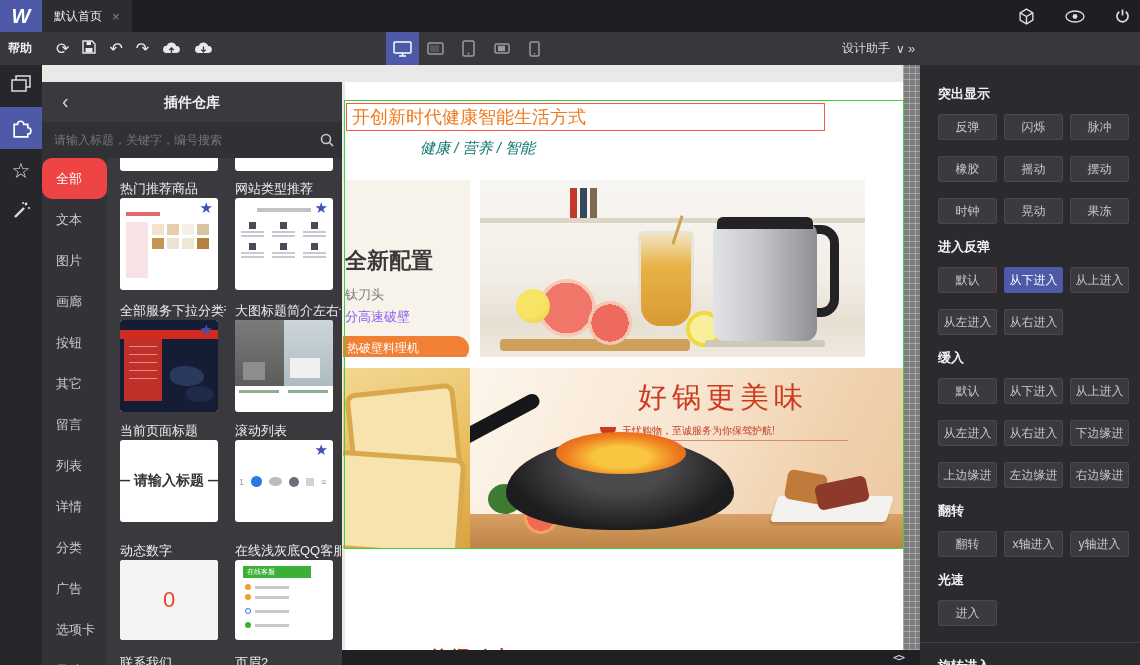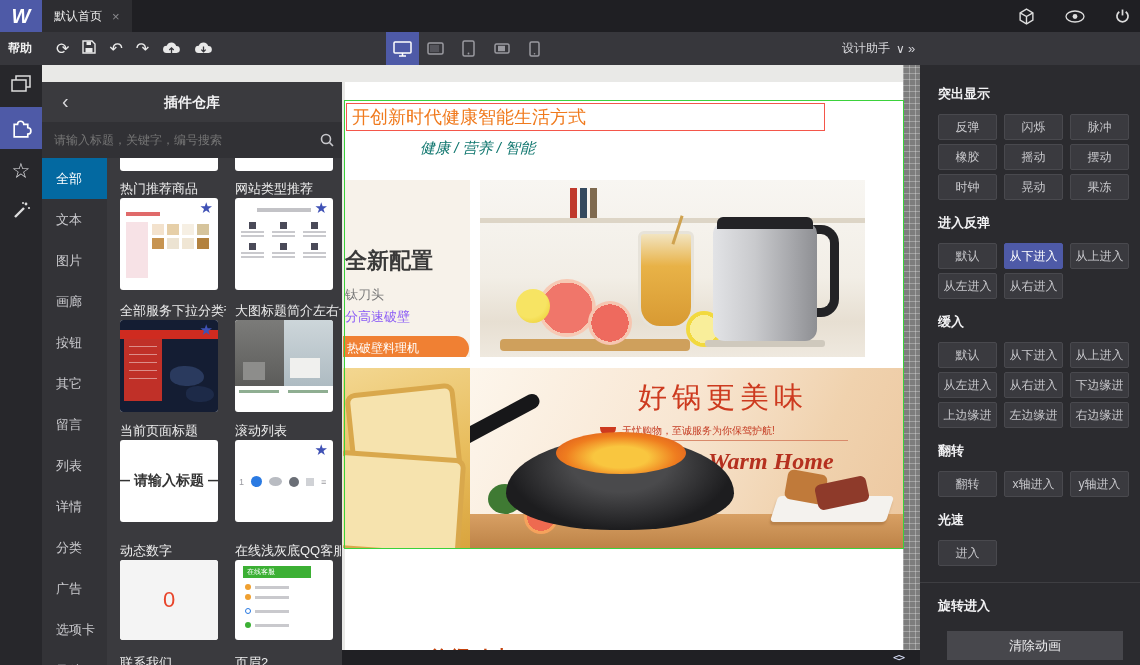--- a/index.html
+++ b/index.html
@@ -123,21 +123,21 @@
   .pp-header { position:relative; height:40px; }
   .pp-back { position:absolute; left:20px; top:7px; color:#d8d8dc; font-size:20px; line-height:24px; }
   .pp-title { position:absolute; left:0; top:0; width:100%; height:40px; line-height:40px; text-align:center;
               color:#f0f0f2; font-size:14px; font-weight:bold; }
   .pp-search { position:absolute; left:0; top:40px; width:300px; height:36px; background:#313135; display:flex; align-items:center; }
   .pp-search input { flex:1; background:transparent; border:none; outline:none; color:#d946ef; font-size:12px; padding:0 12px;
                      font-family:"Liberation Sans","DejaVu Sans",sans-serif; }
   .pp-search .sico { width:30px; display:flex; justify-content:center; }
   .pp-cats { position:absolute; left:0; top:76px; width:65px; height:507px; background:#333337; }
   .cat { height:41px; line-height:41px; padding-left:14px; font-size:13px; color:#c9c9cd; }
-  .cat.active { background:#0369a1; color:#fff; }
+  .cat.active { background:#ef4444; color:#fff;border-radius:10px; }
   .pp-list { position:absolute; left:65px; top:76px; width:235px; height:507px; overflow:hidden; }
   .plabel { position:absolute; font-size:13px; color:#ececec; white-space:nowrap; max-width:106px; overflow:hidden; }
   .pcard { position:absolute; width:98px; background:#fff; border-radius:3px; overflow:hidden; }
   .pcard .star { position:absolute; right:5px; top:2px; color:#3f51b5; font-size:15px; line-height:1; }
   .c1 { left:13px; } .c2 { left:128px; }
   
   .th-redline { position:absolute; left:6px; top:14px; width:34px; height:4px; background:#e06a6a; }
   .th-pink { position:absolute; left:6px; top:24px; width:22px; height:56px; background:#f7e2e6; }
   .th-grid { position:absolute; left:32px; top:26px; width:60px; display:flex; flex-wrap:wrap; gap:3px; }
   .th-grid i { width:12px; height:11px; display:block; }
@@ -170,21 +170,21 @@
               line-height:12px; padding-left:4px; overflow:hidden; white-space:nowrap; }
   .th-qrow { position:absolute; left:10px; display:flex; align-items:center; gap:4px; }
   .th-qrow i { width:6px; height:6px; border-radius:50%; display:block; }
   .th-qrow s { display:block; width:34px; height:3px; background:#c9c9cd; text-decoration:none; }
   .partial-card { position:absolute; top:0; width:98px; height:13px; background:#fff; border-radius:0 0 3px 3px; }
 
   
   .right-panel { position:absolute; left:920px; top:65px; width:220px; height:600px; background:#2b2b2f; z-index:15; }
   .rp-inner { padding:6px 9px 0 18px; }
   .rp-title { font-size:13px; font-weight:bold; color:#f2f2f4; margin:14px 0 11px; }
-  .rp-grid { display:flex; flex-wrap:wrap; gap:4px 7px;text-align:right; }
+  .rp-grid { display:flex; flex-wrap:wrap; gap:16px 7px;text-align:right; }
   .rp-btn { width:59px; height:26px; background:#3a3a3f; border:1px solid #49494e; color:#c9c9cd; font-size:12px;
             display:flex; align-items:center; justify-content:center; border-radius:2px; white-space:nowrap; }
   .rp-btn.active { background:#4e5aa7; border-color:#4e5aa7; color:#fff; }
   .rp-divider { border-top:1px solid #3e3e42; margin:16px 0 0 -18px; width:220px; }
   .clear-btn { margin:16px 0 0 9px; width:176px; height:29px; background:#47474c; color:#ededef; font-size:13px;
                display:flex; align-items:center; justify-content:center; }
 
   
   .statusbar { position:absolute; left:42px; top:650px; width:878px; height:15px; background:#202024; z-index:2; }
   .code-glyph { position:absolute; left:851px; top:1px; color:#dfe6ff; font-size:11px;
@@ -229,21 +229,20 @@
       <div class="toast" style="left:-10px;top:86px;width:130px;height:100px;transform:rotate(4deg);"></div>
     </div>
 
     <div class="wok-banner">
       <div class="wk-title">好锅更美味</div>
       <div class="wk-subwrap">
         <div class="wk-pot"></div>
         <div class="wk-sub">无忧购物，至诚服务为你保驾护航!</div>
       </div>
       <div class="wk-rule"></div>
-      <div class="wk-script">Warm Home</div>
       <div class="wk-table"></div>
       <div class="wk-veg"></div>
       <div class="wk-grape"></div>
       <div class="wk-plate"></div>
       <div class="wk-meat2"></div>
       <div class="wk-meat1"></div>
       <div class="wk-handle"></div>
       <div class="wk-wok"></div>
       <div class="wk-flame"></div>
     </div>

